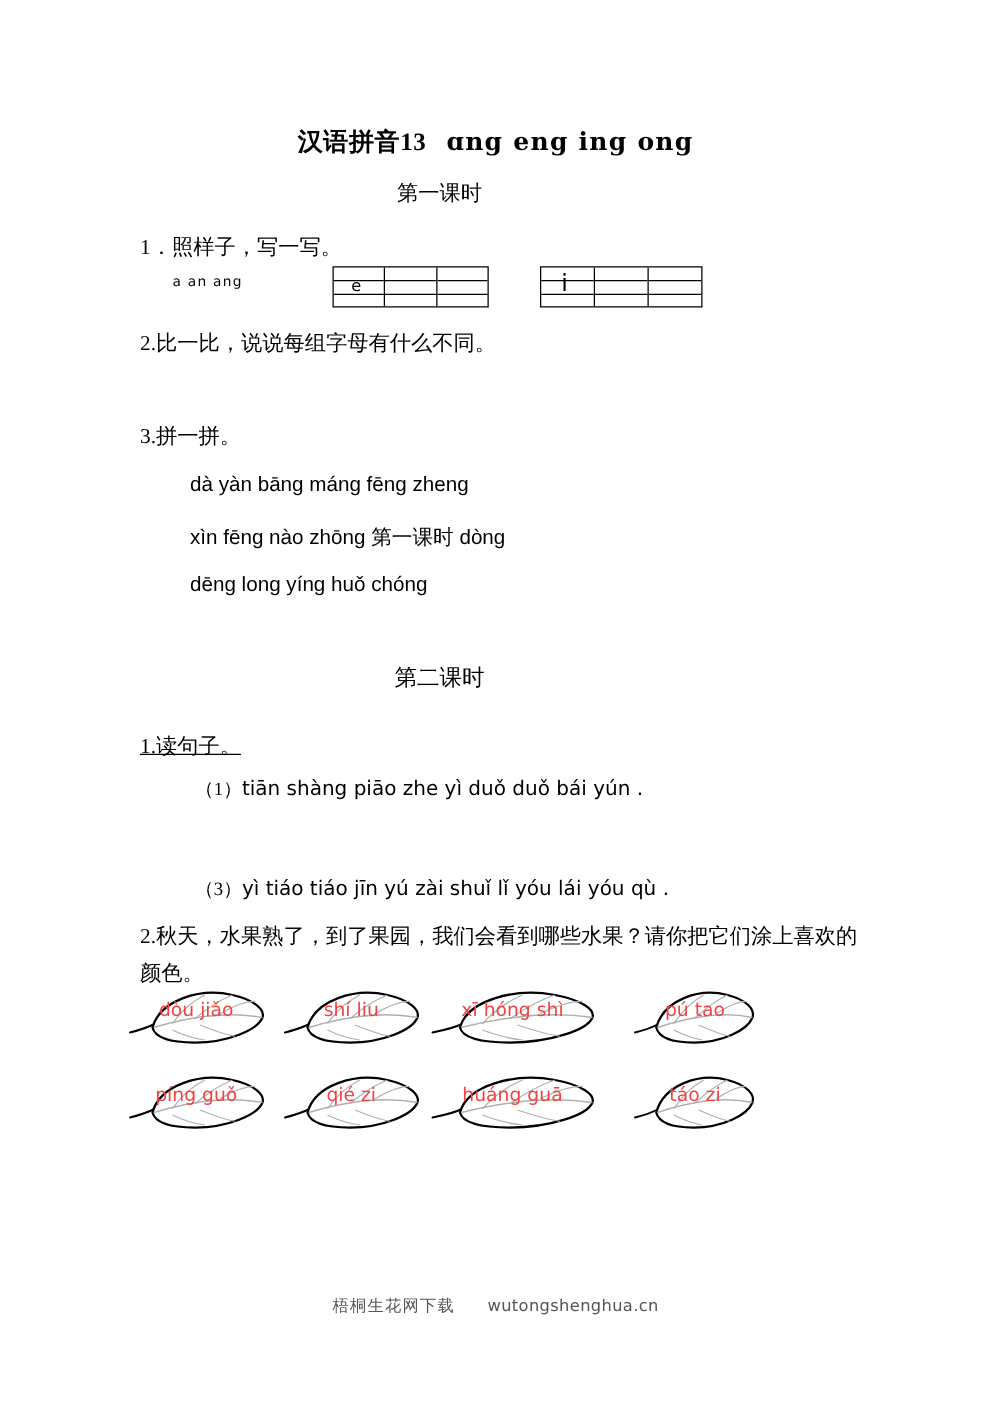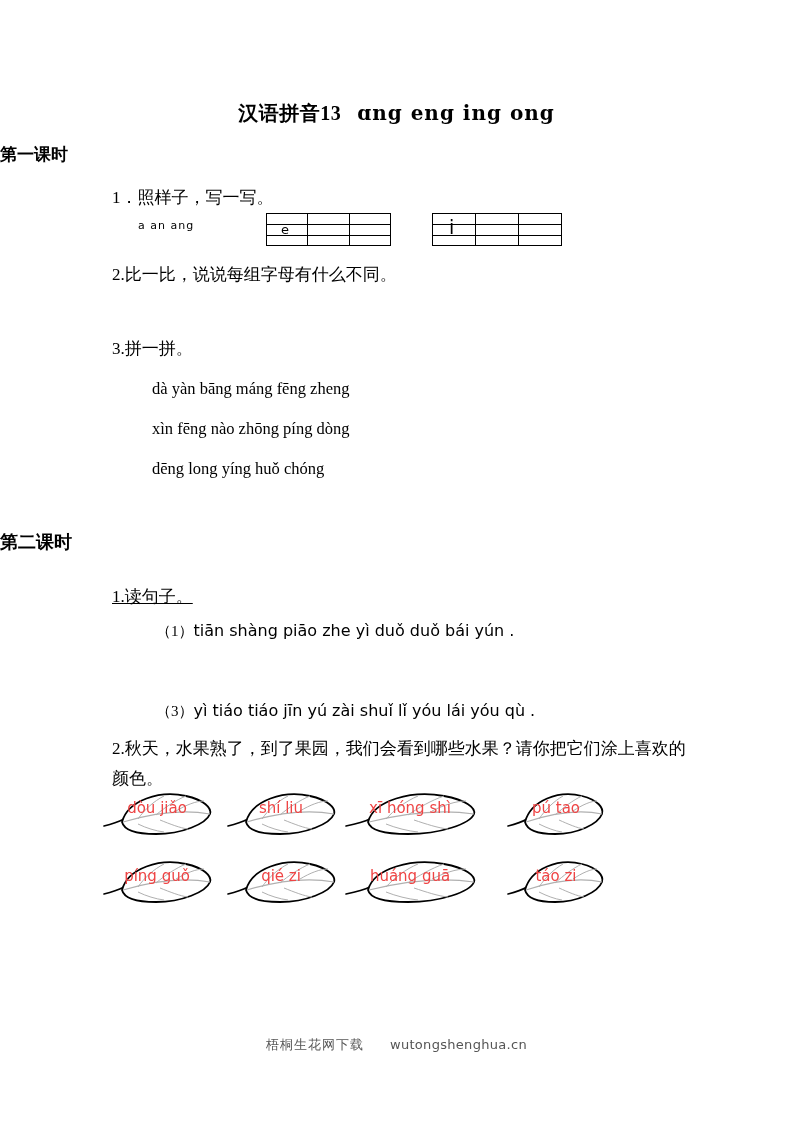--- a/index.html
+++ b/index.html
@@ -45,44 +45,43 @@
     font-family: "DejaVu Serif", serif;
     font-weight: bold;
     letter-spacing: 1px;
     margin-left: 16px;
   }
 
   .section-head {
     position: absolute;
     width: 703px;
     left: 0;
-    text-align: left;
+    text-align: center;
     font-size: 17px;
     font-family: "Liberation Serif", "DejaVu Serif", serif;
-    font-weight: bold;
   }
   .sec1 { top: 143px; }
   .sec2 { top: 530px; font-size: 18px; }
 
   
   .qline {
     position: absolute;
     font-size: 17px;
     font-family: "Liberation Serif", "DejaVu Serif", serif;
     white-space: nowrap;
   }
   .pyline {
     position: absolute;
     font-family: "DejaVu Sans", "Liberation Sans", sans-serif;
     font-size: 16px;
     white-space: nowrap;
   }
   .pyline-lg {
     position: absolute;
-    font-family: Liberation Serif, serif;
+    font-family: Liberation Sans, sans-serif;
     font-size: 16.5px;
     white-space: nowrap;
   }
   .sent-line {
     position: absolute;
     font-size: 16px;
     white-space: nowrap;
     font-family: "Liberation Serif", "DejaVu Serif", serif;
   }
   .sent-line .py {
@@ -227,21 +226,21 @@
       <div class="hline h1"></div>
       <div class="hline h2"></div>
     </div>
   </div>
 
   <div class="qline" style="left:112px; top:263px;">2.比一比，说说每组字母有什么不同。</div>
 
   <div class="qline" style="left:112px; top:337px;">3.拼一拼。</div>
 
   <div class="pyline-lg" style="left:152px; top:379px;">dà yàn          bāng máng          fēng zheng</div>
-  <div class="pyline-lg" style="left:152px; top:419px;">xìn fēng          nào zhōng          píng dòng</div>
+  <div class="pyline-lg" style="left:152px; top:419px;">xìn fēng          nào zhōng          第一课时 dòng</div>
   <div class="pyline-lg" style="left:152px; top:459px;">dēng long          yíng huǒ chóng</div>
 
   <div class="section-head sec2">第二课时</div>
 
   <div class="qline" style="left:112px; top:585px;text-decoration:underline;">1.读句子。</div>
 
   <div class="sent-line" style="left:156px; top:621px;">
     <span class="idx">（1）</span><span class="py">tiān shàng piāo zhe yì duǒ duǒ bái yún .</span>
   </div>
   <div class="sent-line" style="left:156px; top:701px;">

